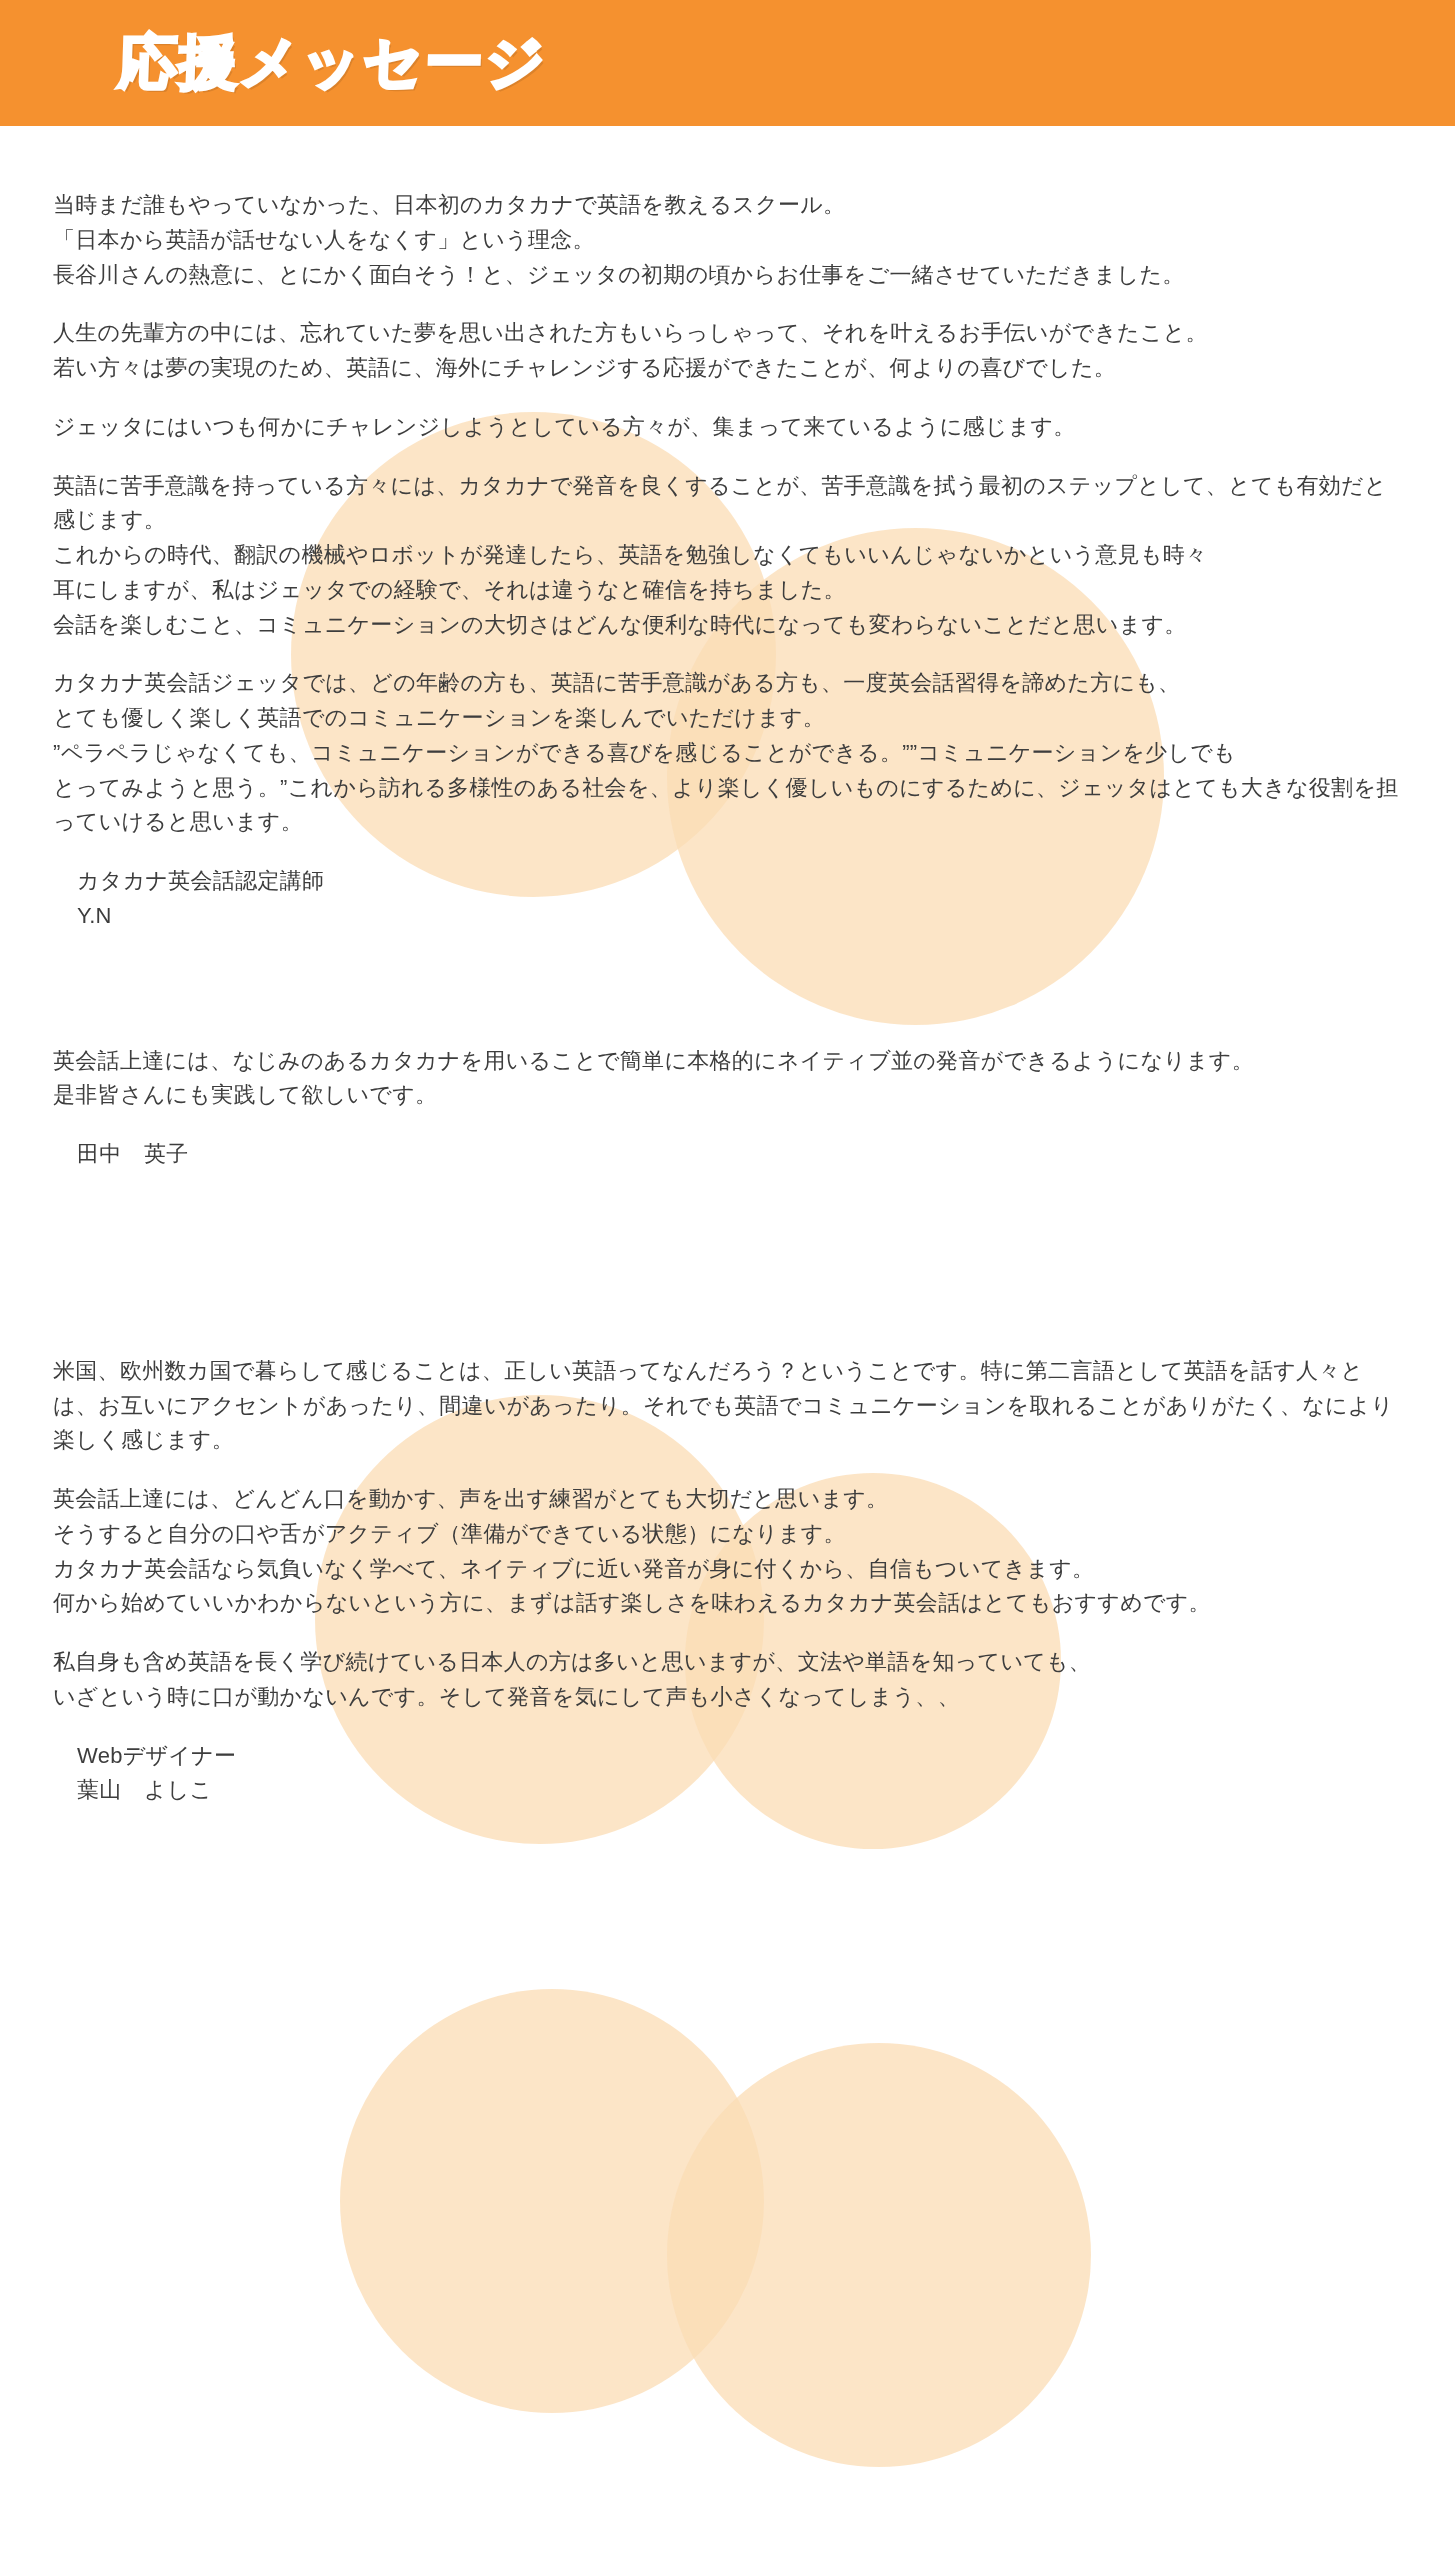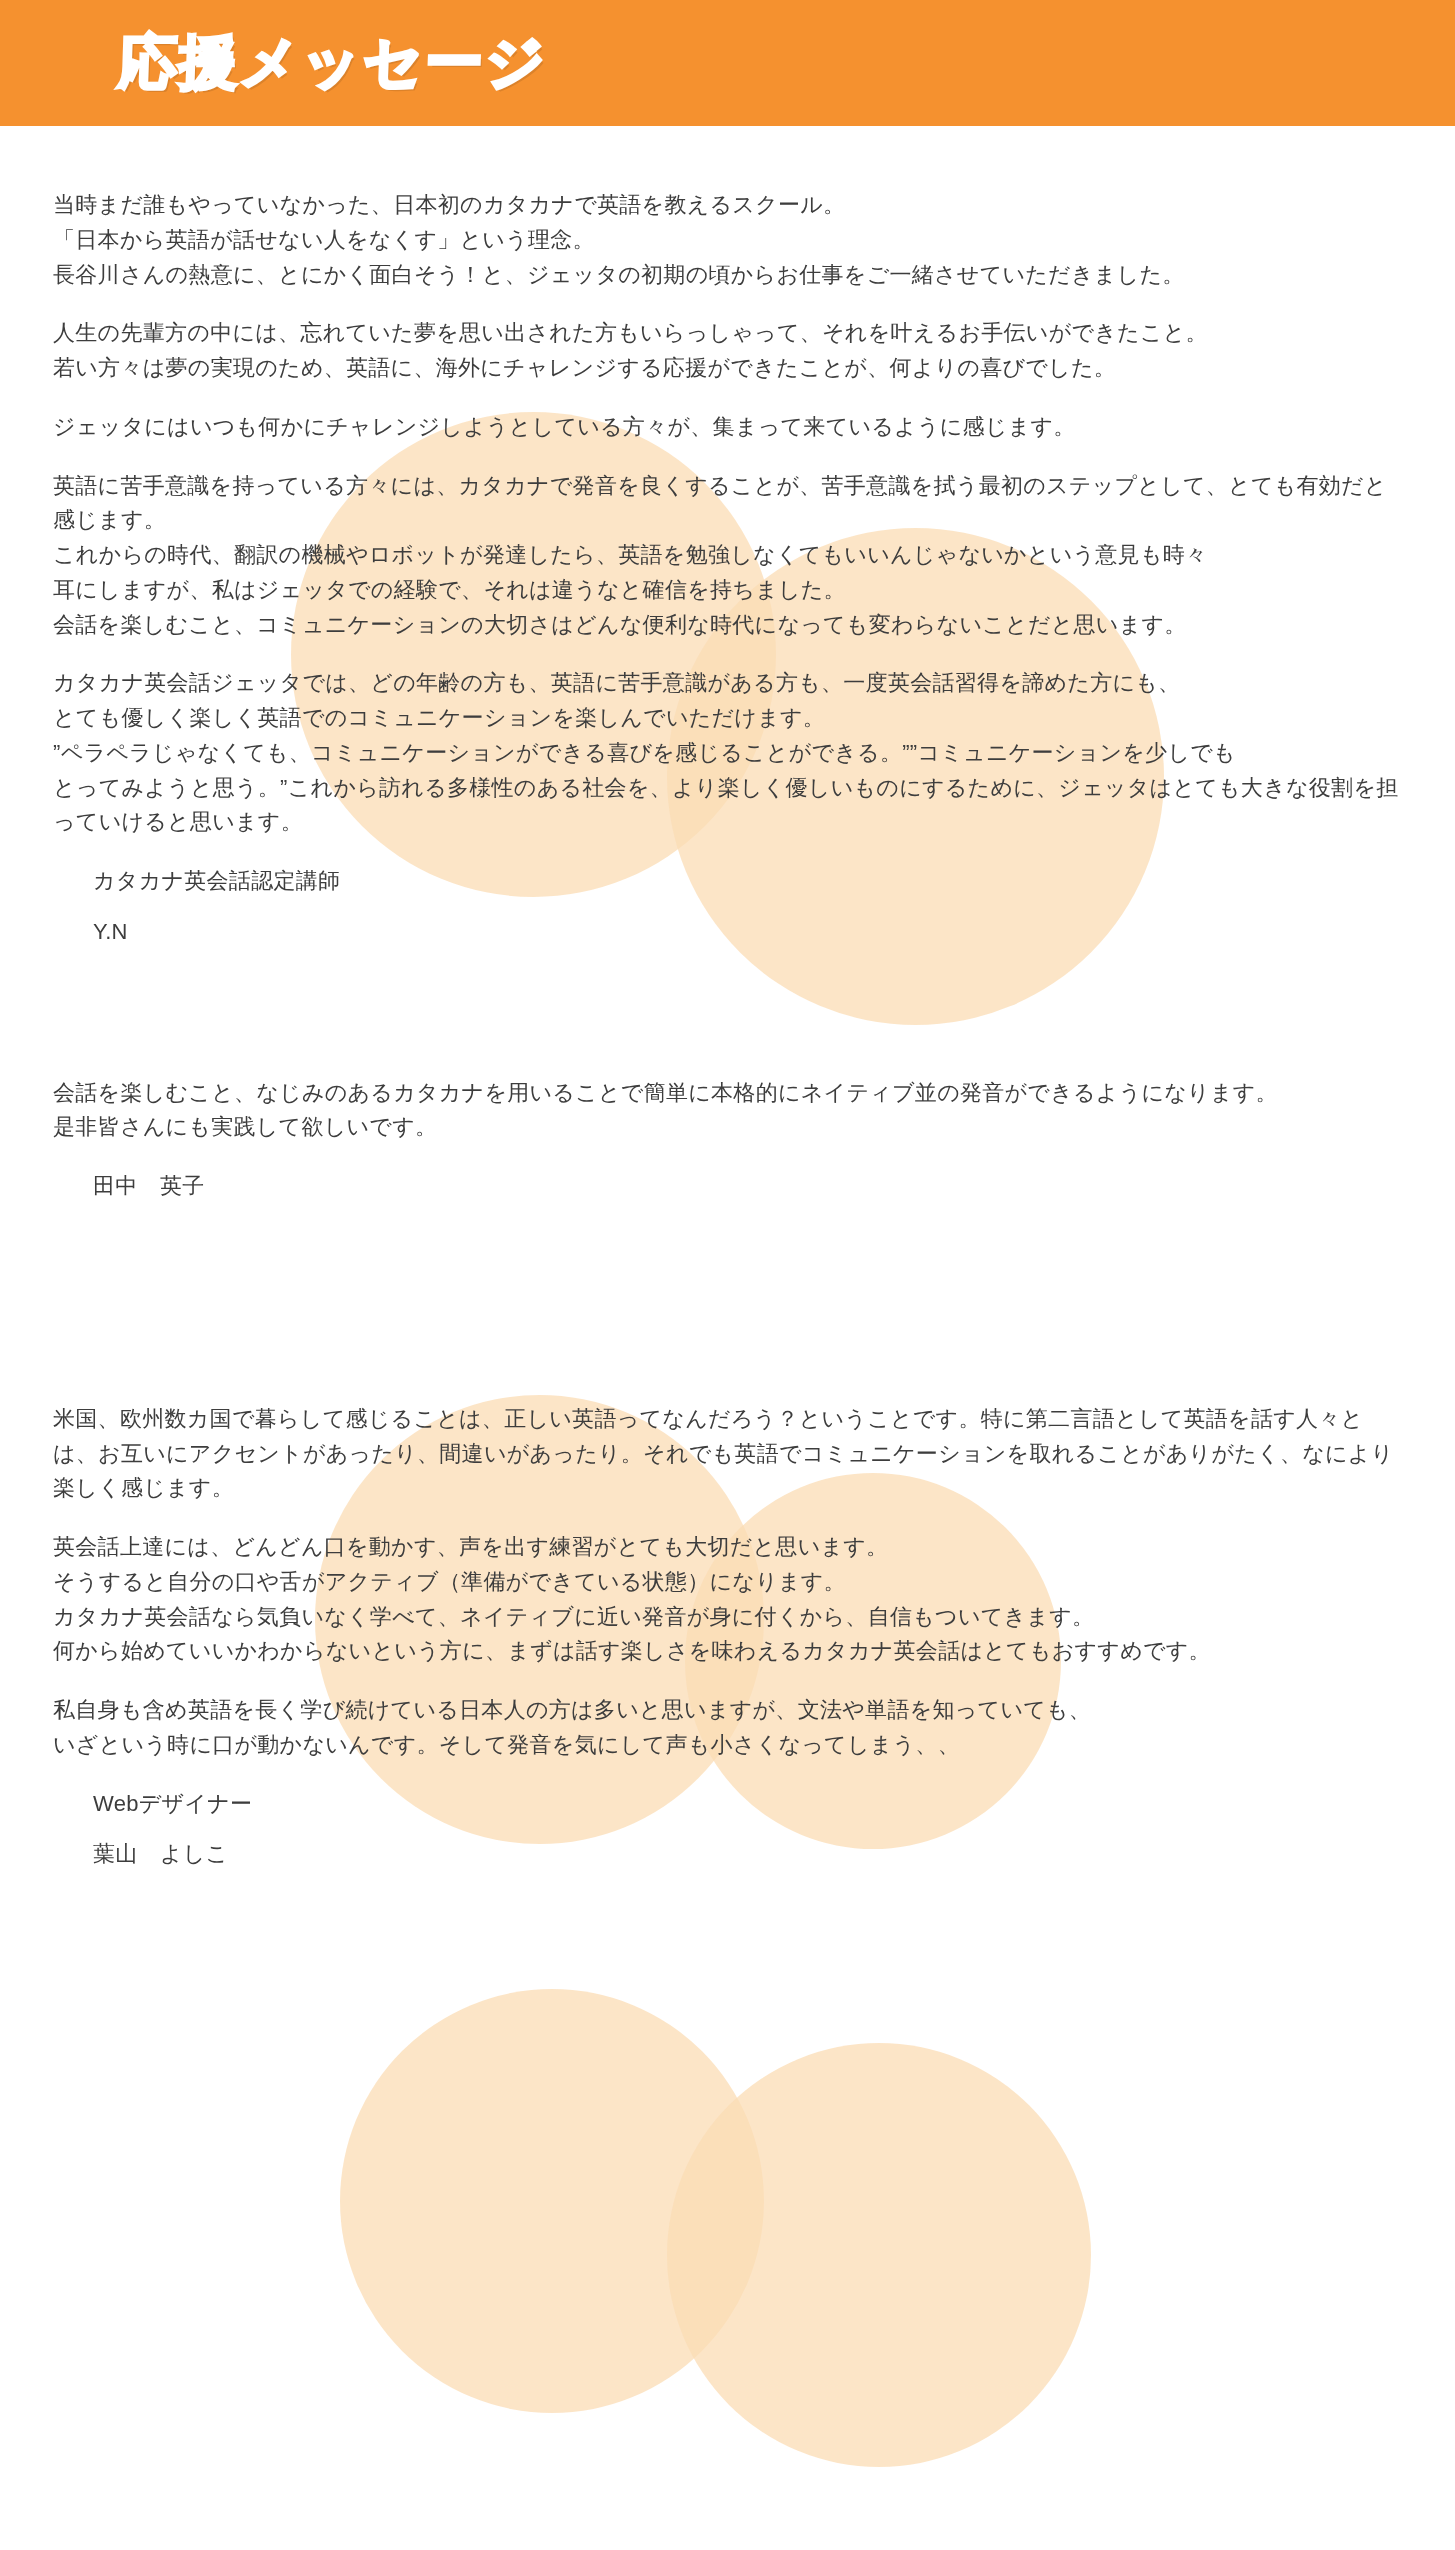--- a/index.html
+++ b/index.html
@@ -70,21 +70,21 @@
   }
   .testimonial { position: relative; }
   .para {
     font-size: 22px;
     line-height: 1.58;
     margin: 0 0 24px 0;
     letter-spacing: 0.3px;
     color: #3d3d3d;
   }
   .signature {
-    margin: 16px;
+    margin: 0;
     padding-left: 24px;
     font-size: 22px;
     line-height: 1.58;
     letter-spacing: 0.3px;
     color: #3d3d3d;
   }
   .spacer-1 { height: 110px; }
   .spacer-2 { height: 182px; }
   .block-top-1 { height: 58px; }
 </style>
@@ -123,21 +123,21 @@
 とても優しく楽しく英語でのコミュニケーションを楽しんでいただけます。
 ”ペラペラじゃなくても、コミュニケーションができる喜びを感じることができる。””コミュニケーションを少しでも
 とってみようと思う。”これから訪れる多様性のある社会を、より楽しく優しいものにするために、ジェッタはとても大きな役割を担っていけると思います。</p>
     <p class="signature" style="white-space: pre-wrap;">カタカナ英会話認定講師</p>
     <p class="signature" style="white-space: pre-wrap;">Y.N</p>
   </div>
 
   <div class="spacer-1"></div>
 
   <div class="testimonial">
-    <p class="para" style="white-space: pre-wrap;">会話を楽しむこと、なじみのあるカタカナを用いることで簡単に本格的にネイティブ並の発音ができるようになります。
+    <p class="para" style="white-space: pre-wrap;">英会話上達には、なじみのあるカタカナを用いることで簡単に本格的にネイティブ並の発音ができるようになります。
 是非皆さんにも実践して欲しいです。</p>
     <p class="signature" style="white-space: pre-wrap;">田中　英子</p>
   </div>
 
   <div class="spacer-2"></div>
 
   <div class="testimonial">
     <p class="para" style="white-space: pre-wrap;">米国、欧州数カ国で暮らして感じることは、正しい英語ってなんだろう？ということです。特に第二言語として英語を話す人々とは、お互いにアクセントがあったり、間違いがあったり。それでも英語でコミュニケーションを取れることがありがたく、なにより楽しく感じます。</p>
     <p class="para" style="white-space: pre-wrap;">英会話上達には、どんどん口を動かす、声を出す練習がとても大切だと思います。
 そうすると自分の口や舌がアクティブ（準備ができている状態）になります。

